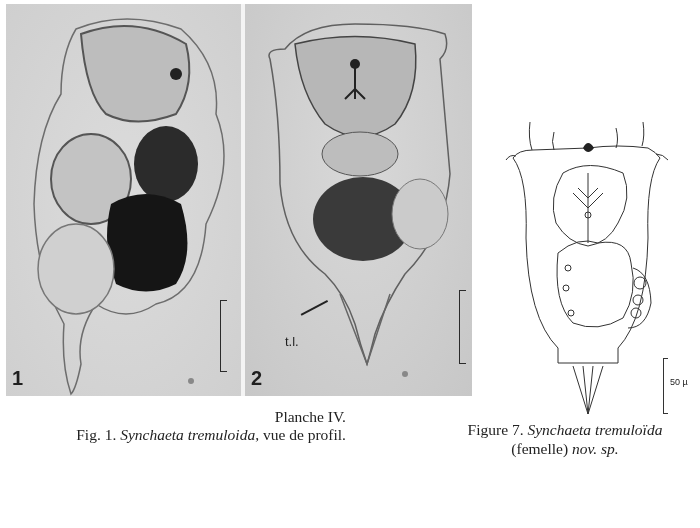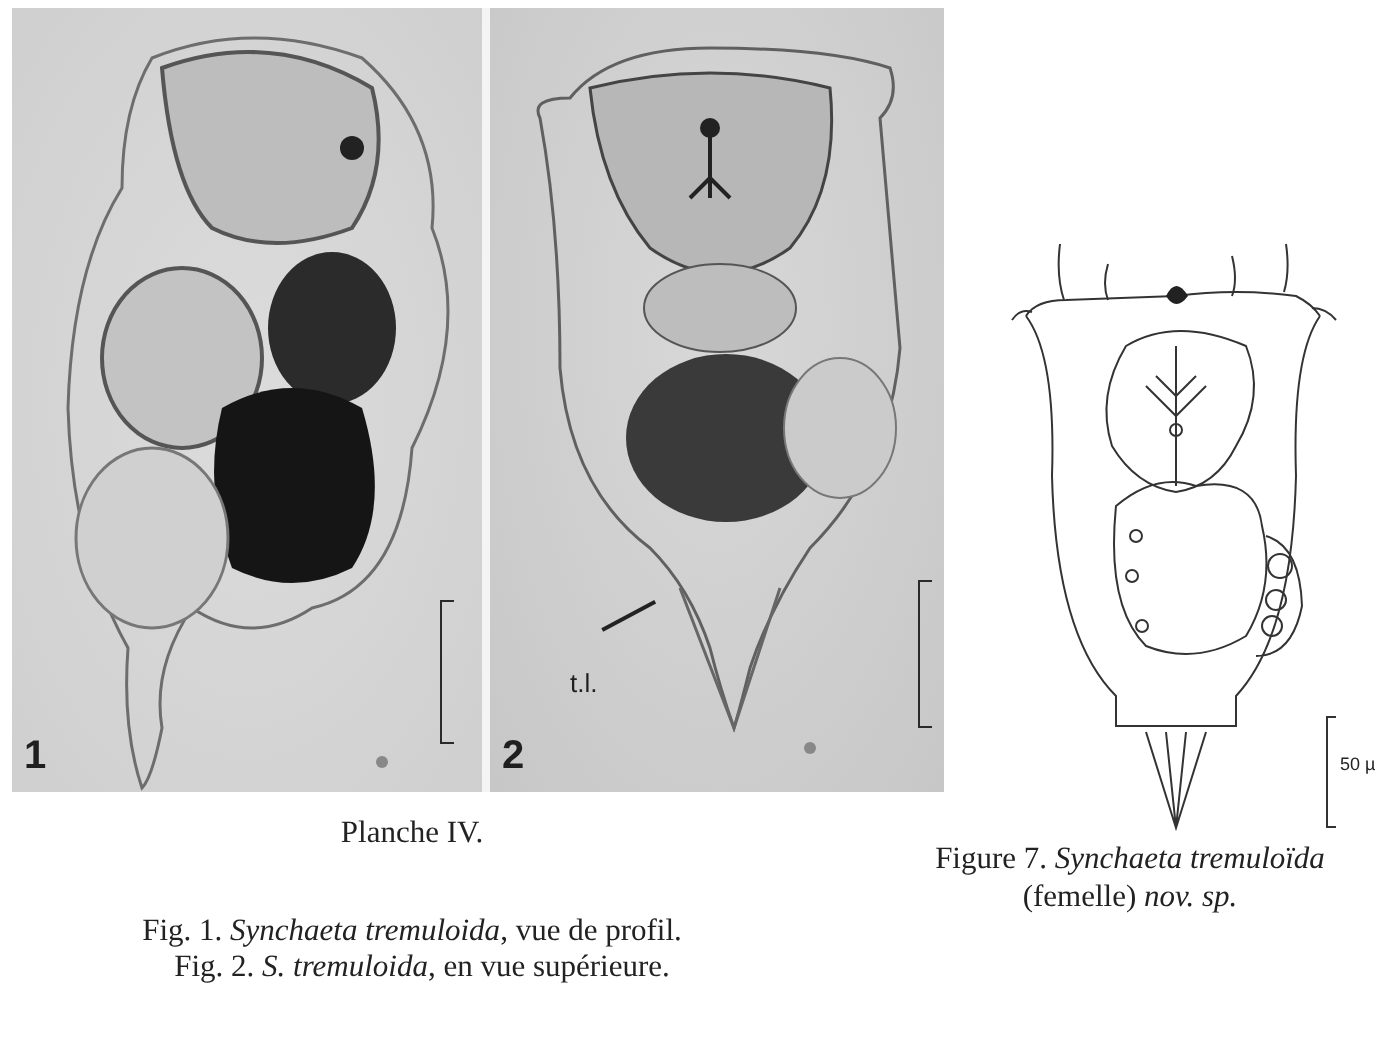--- a/index.html
+++ b/index.html
@@ -12,23 +12,23 @@
   .sep { position:absolute; left:235px; top:0; width:4px; height:392px; background:#f4f4f4; }
   .fig-num { position:absolute; bottom:6px; left:6px; font-family:"Liberation Sans","DejaVu Sans",sans-serif;
              font-size:20px; font-weight:bold; color:#1f1f1f; }
   .scale-bar { position:absolute; width:6px; border:1.5px solid #2a2a2a; border-right:none; }
   .tl-label { position:absolute; left:40px; top:330px; font-family:"Liberation Sans","DejaVu Sans",sans-serif; font-size:13px; color:#1f1f1f; }
   .tl-line { position:absolute; left:56px; top:310px; width:30px; height:1.5px; background:#222; transform:rotate(-28deg); transform-origin:left center; }
   svg { position:absolute; left:0; top:0; }
   .drawing { position:absolute; left:488px; top:118px; width:200px; height:300px; }
   .scale3 { position:absolute; left:663px; top:358px; width:4px; height:54px; border:1px solid #333; border-right:none; }
   .scale3-label { position:absolute; left:670px; top:377px; font-family:Liberation Sans, sans-serif; font-size:9px; color:#222; }
-  .caption-left { position:absolute; left:0; top:408px; width:346px; text-align:center; font-size:15.5px; line-height:18px;padding-left:33px; }
+  .caption-left { position:absolute; left:0; top:408px; width:346px; text-align:right; font-size:15.5px; line-height:18px; }
   .caption-left .l1 { display:block; }
-  .caption-left .l2 { display:block;margin-top:31px; }
+  .caption-left .l2 { display:block; }
   .caption-left .l3 { display:block; padding-left:10px; }
   .caption-right { position:absolute; left:420px; top:420px; width:290px; text-align:center; font-size:15.5px; line-height:19px; }
   i { font-style:italic; }
 </style>
 </head>
 <body>
 
 <div class="plate">
 
   <div class="photo p1">
@@ -92,19 +92,18 @@
     </g>
     <path d="M95 30 Q100 20 106 30 Q100 38 95 30 Z" fill="#222"></path>
   </svg>
 </div>
 <div class="scale3"></div>
 <div class="scale3-label">50 µ</div>
 
 <div class="caption-left">
   <span class="l1">Planche IV.</span>
   <span class="l2"><span>Fig. 1. </span><i>Synchaeta tremuloida</i><span>, vue de profil.</span></span>
-  <span class="l3"><span>Fig. 2. </span><i>S. tremuloida</i><span>, en vue supérieure.</span></span>
 </div>
 
 <div class="caption-right">
   <div><span>Figure 7. </span><i>Synchaeta tremuloïda</i></div>
   <div><span>(femelle) </span><i>nov. sp.</i></div>
 </div>
 
 </body></html>

